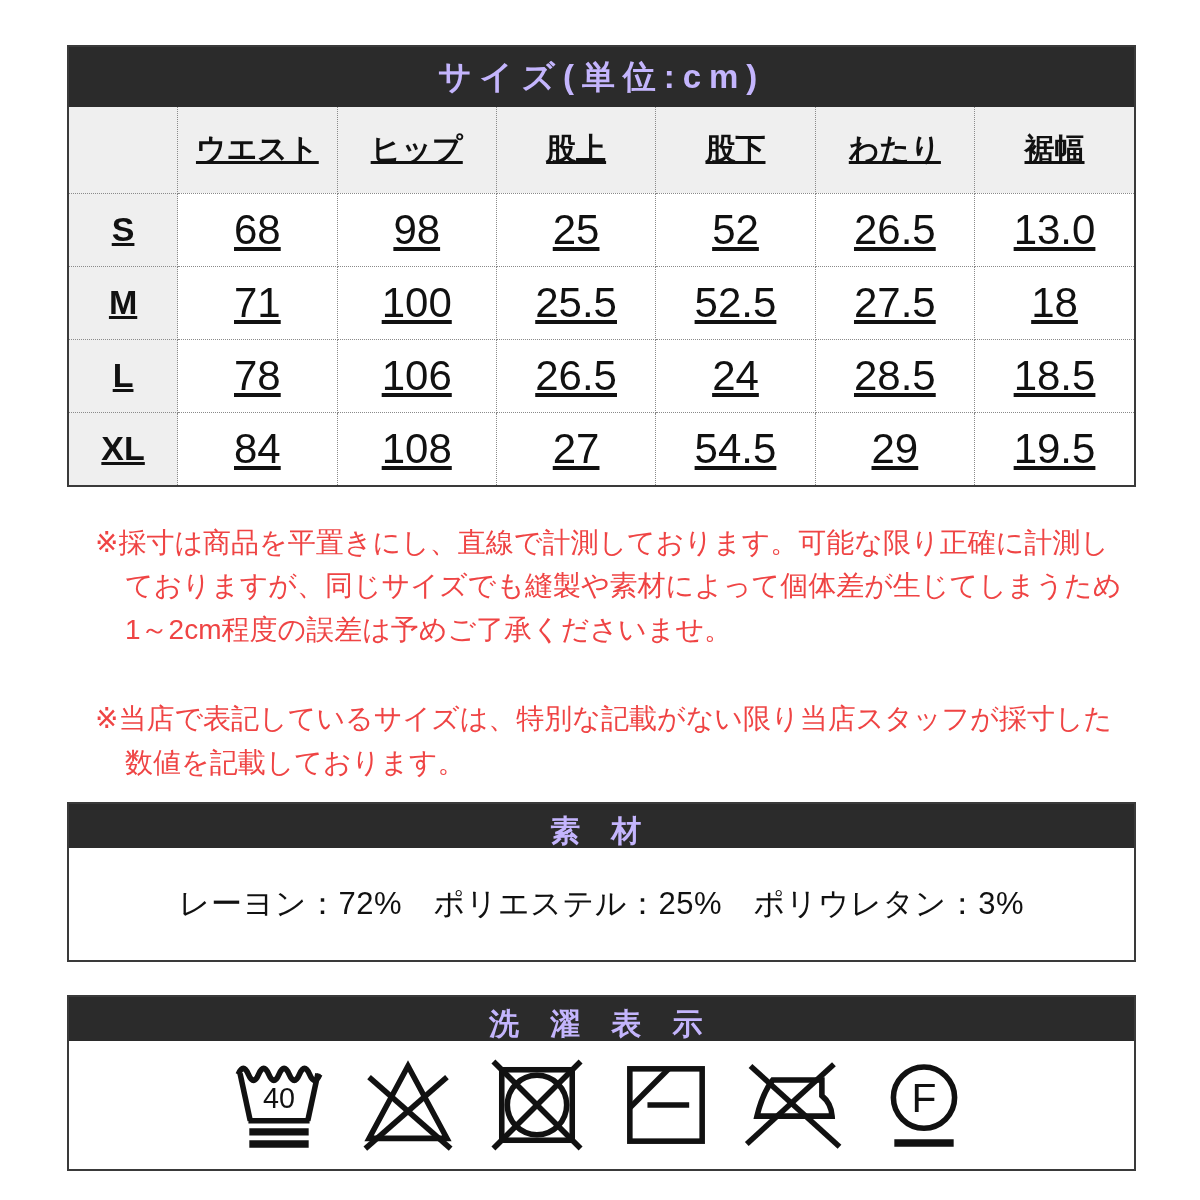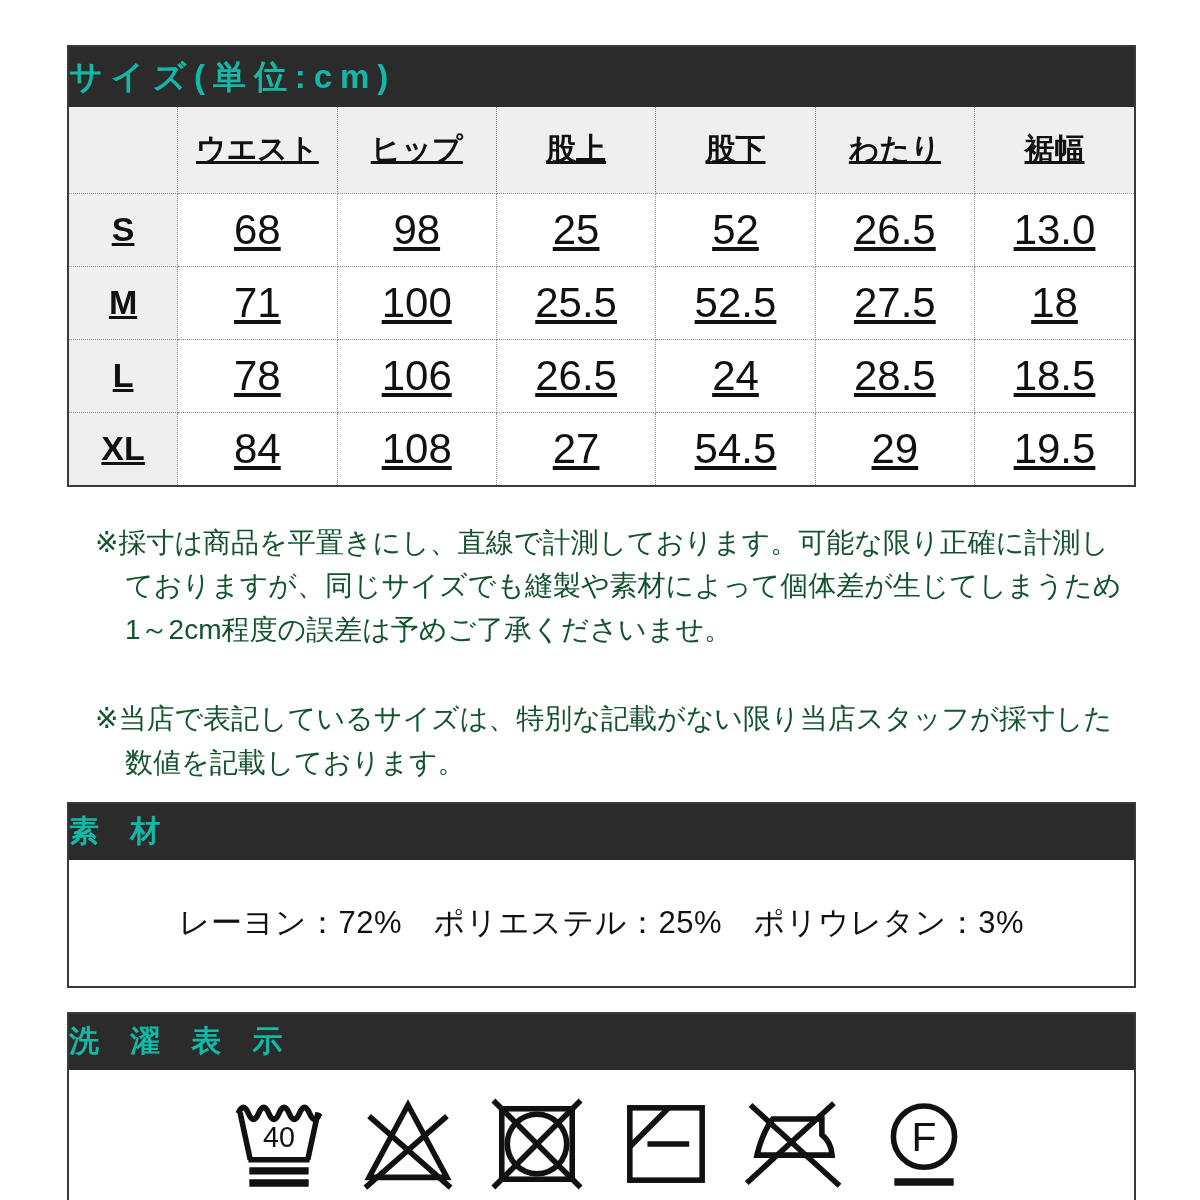--- a/index.html
+++ b/index.html
@@ -6,25 +6,26 @@
   html, body { width: 1200px; height: 1200px; background: #ffffff; }
   body {
     font-family: "Liberation Sans", "DejaVu Sans", sans-serif;
     color: #111111;
   }
   .sheet { padding: 45px 64px 0 67px; }
 
   
   .bar {
     background: #2b2b2b;
-    color: #14b8a6;
+    color: #c4b5fd;
+    text-align: center;
     font-weight: bold;
   }
   .bar--size   { height: 60px; line-height: 60px; font-size: 33px; letter-spacing: 0.24em; }
-  .bar--small  { height: 56px; line-height: 54px; font-size: 30px; letter-spacing: 0.38em; }
+  .bar--small  { height: 44px; line-height: 54px; font-size: 30px; letter-spacing: 0.38em; }
 
   .box { border: 2px solid #3a3a3a; }
 
   
   table.size-table {
     width: 100%;
     border-collapse: collapse;
     border: hidden;
     table-layout: fixed;
     text-decoration: underline;
@@ -37,40 +38,40 @@
   .size-table thead th {
     height: 86px;
     background: #efefef;
     font-size: 30px;
     font-weight: bold;
   }
   .size-table tbody td { height: 73px; font-size: 42px; background: #ffffff; }
   .size-table td.rowlabel { background: #efefef; font-weight: bold; font-size: 34px; }
 
   
-  .notes { margin: 34px 0 0 28px; font-size: 28px; line-height: 1.55; color: #14532d; }
+  .notes { margin: 34px 0 0 28px; font-size: 28px; line-height: 1.55; color: #ef4444; }
   .note  { white-space: pre-line; padding-left: 30px; text-indent: -30px; }
   .note + .note { margin-top: 46px; }
 
   
   .section--material { margin-top: 18px; }
   .material-body {
-    height: 126px;
+    height: 112px;
     background: #ffffff;
     display: flex;
     align-items: center;
     justify-content: center;
     font-size: 31px;
     letter-spacing: 0.5px;
   }
 
   
-  .section--laundry { margin-top: 24px; }
+  .section--laundry { margin-top: 33px; }
   .laundry-body {
-    height: 148px;
+    height: 128px;
     background: #ffffff;
     display: flex;
     align-items: center;
     justify-content: center;
     gap: 27px;
   }
   .laundry-body svg { height: 102px; width: 102px; display: block; }
   .care-stroke { fill: none; stroke: #111111; stroke-width: 6; stroke-linecap: butt; }
   .care-stroke-thick { fill: none; stroke: #111111; stroke-width: 8; }
   .care-text { fill: #111111; font-family: "Liberation Sans", "DejaVu Sans", sans-serif; }

